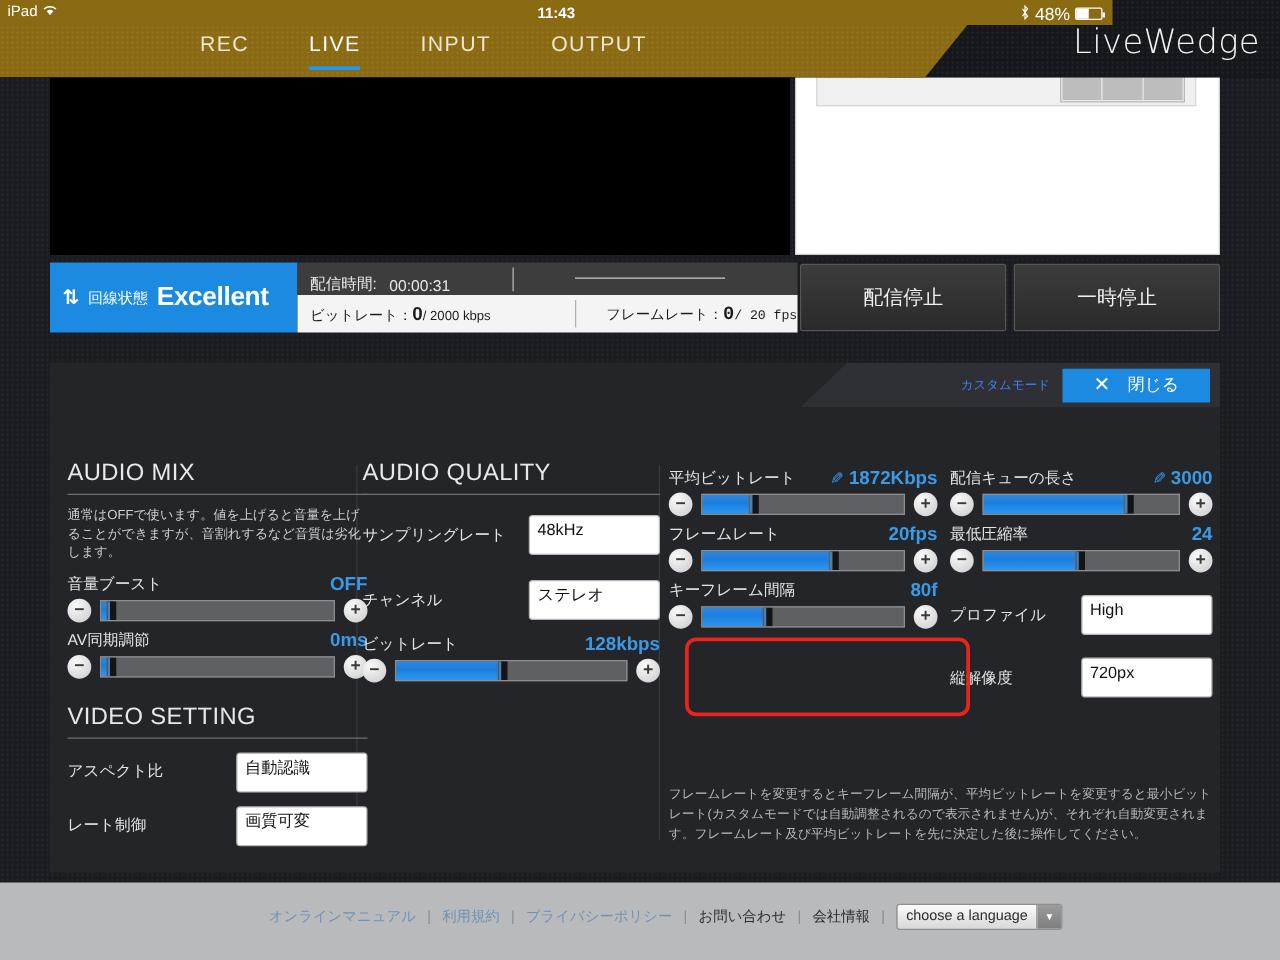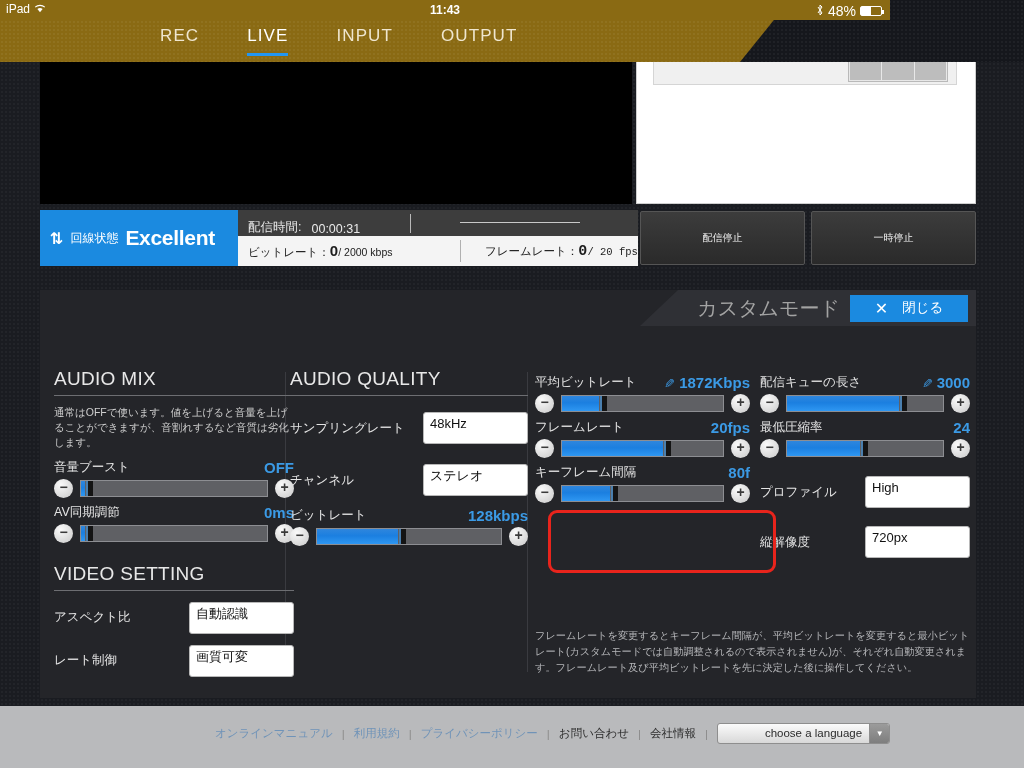--- a/index.html
+++ b/index.html
@@ -111,36 +111,36 @@
   .metrics .m-bot .seg1 { padding-left: 10px; }
   .metrics .m-bot .vdivider { position: absolute; left: 222px; top: 4px; width: 1px; height: 22px; background: #b0b0b0; }
   .metrics .m-bot .seg2 { position: absolute; left: 247px; font-family: Liberation Mono, monospace; }
   .big { font-size: 15px; font-weight: bold; }
   .sm { font-size: 10.5px; }
 
   .ctrlbtns { position: absolute; left: 600px; top: 1px; width: 336px; height: 54px; display: flex; gap: 6px; }
   .ctrlbtn {
     flex: 1; background: linear-gradient(#3c3c3c, #2a2a2a);
     border: 1px solid #555; border-radius: 2px;
-    color: #f0f0f0; font-size: 10px;
+    color: #f0f0f0; font-size: 16px;
     display: flex; align-items: center; justify-content: center; cursor: pointer;
   }
 
   
   .panel {
     position: absolute; left: 40px; top: 228px; width: 936px; height: 408px;
     background: #242529;
   }
   .panel-tab {
     position: absolute; left: 600px; top: 0; width: 336px; height: 36px;
     background: #2f3035;
     clip-path: polygon(38px 0, 100% 0, 100% 100%, 0 100%);
     display: flex; align-items: center; justify-content: flex-end; gap: 10px; padding-right: 8px;
   }
-  .panel-tab .mode { color: #a3a3a3; font-size: 20px; }
+  .panel-tab .mode { color: #3b82f6; font-size: 10px; }
   .closebtn {
     background: #1b8ae0; color: #fff; height: 27px; width: 118px;
     display: flex; align-items: center; justify-content: center; gap: 14px;
     font-size: 13.5px; cursor: pointer;
   }
   .closebtn .x { font-size: 16px; font-weight: bold; }
 
   .cols { position: absolute; left: 0; top: 36px; width: 936px; height: 372px; }
   .col { position: absolute; top: 42px; }
   .col.c1 { left: 14px; width: 240px; }
@@ -233,21 +233,21 @@
     position: absolute; left: 215px; top: 17px;
     display: flex; align-items: center; gap: 9px; font-size: 11.5px; color: #2d2d2d;
   }
   .footer .links a { color: #2d2d2d; text-decoration: none; cursor: pointer; }
   .footer .links .dim { color: #6f93b8; }
   .footer .links .sep { color: #8b8b8b; }
   .langsel {
     display: flex; align-items: stretch; border: 1px solid #8e8e8e; border-radius: 3px;
     background: linear-gradient(#fbfbfb, #d8d8d8); height: 21px; cursor: pointer; overflow: hidden;
   }
-  .langsel .lbl { font-size: 11.5px; color: #2b2b2b; padding: 0 7px; line-height: 19px; margin-left: 40px; }
+  .langsel .lbl { font-size: 11.5px; color: #2b2b2b; padding: 0 7px; line-height: 19px; }
   .langsel .arrow {
     width: 20px; background: linear-gradient(#9b9b9b, #7e7e7e); color: #fff;
     font-size: 8px; display: flex; align-items: center; justify-content: center;
     border-left: 1px solid #8e8e8e;
   }
 </style>
 </head>
 <body>
 
 <div id="app">
@@ -272,20 +272,21 @@
       <span>48%</span>
       <span class="batt">
           <i></i>
         </span>
     </div>
   </div>
 
   <div class="topbar">
     <div class="darkhead"></div>
     <div class="gold"></div>
+    <div class="brand">LiveWedge</div>
     <div class="nav">
       <div class="tab">REC</div>
       <div class="tab active">LIVE</div>
       <div class="tab">INPUT</div>
       <div class="tab">OUTPUT</div>
     </div>
   </div>
 
   <div class="body">
 

